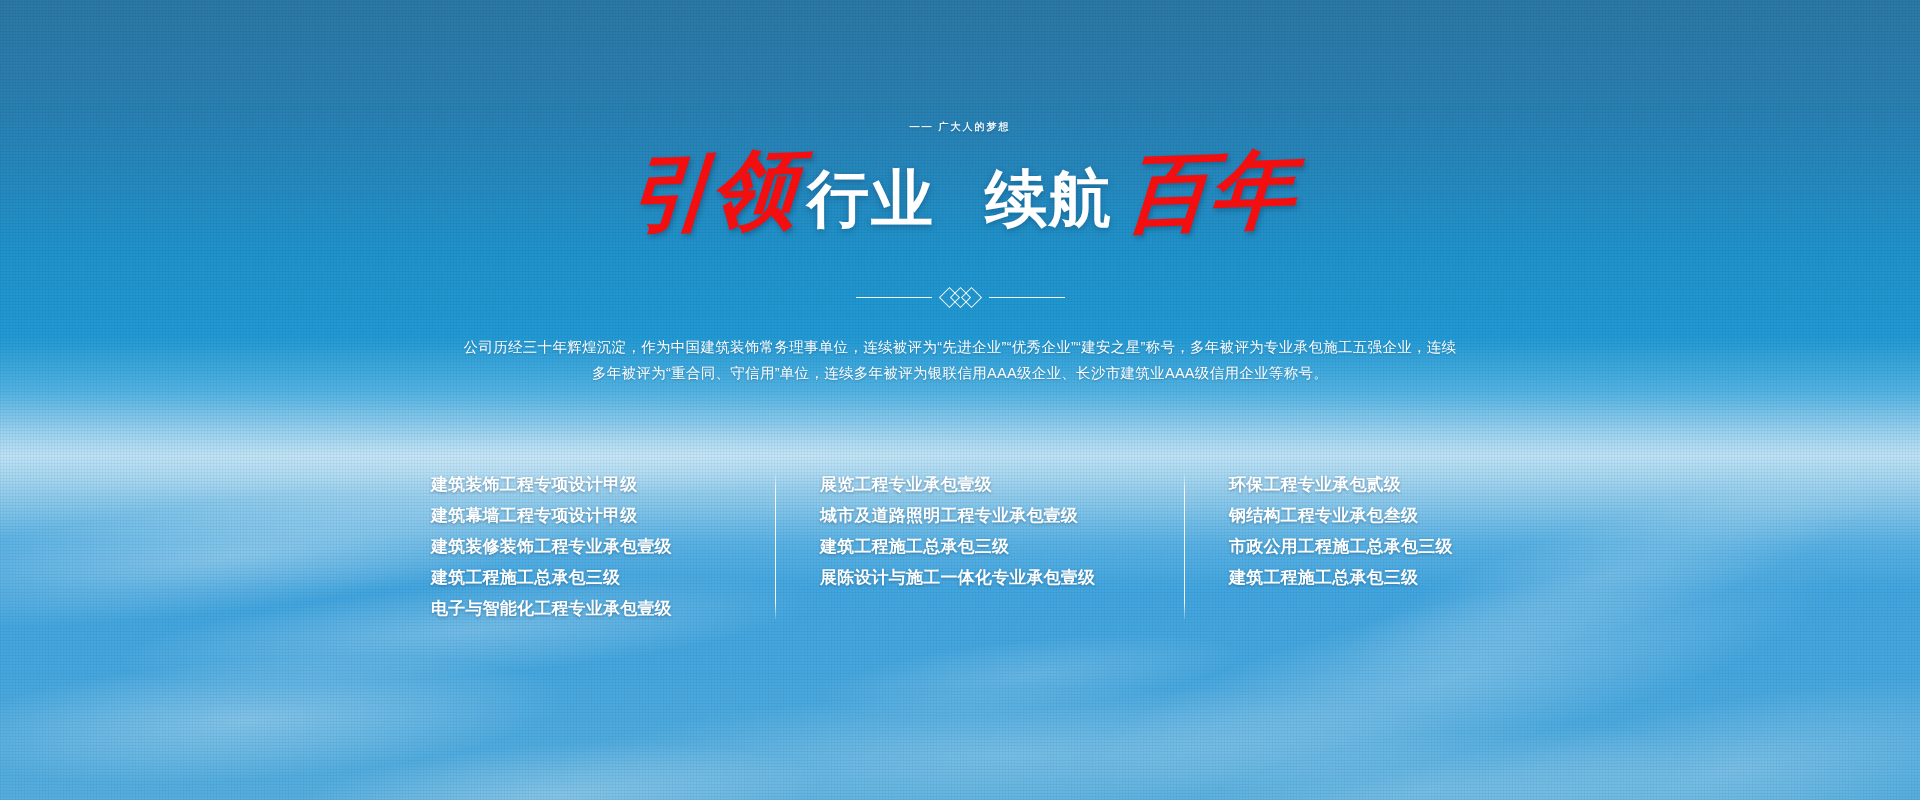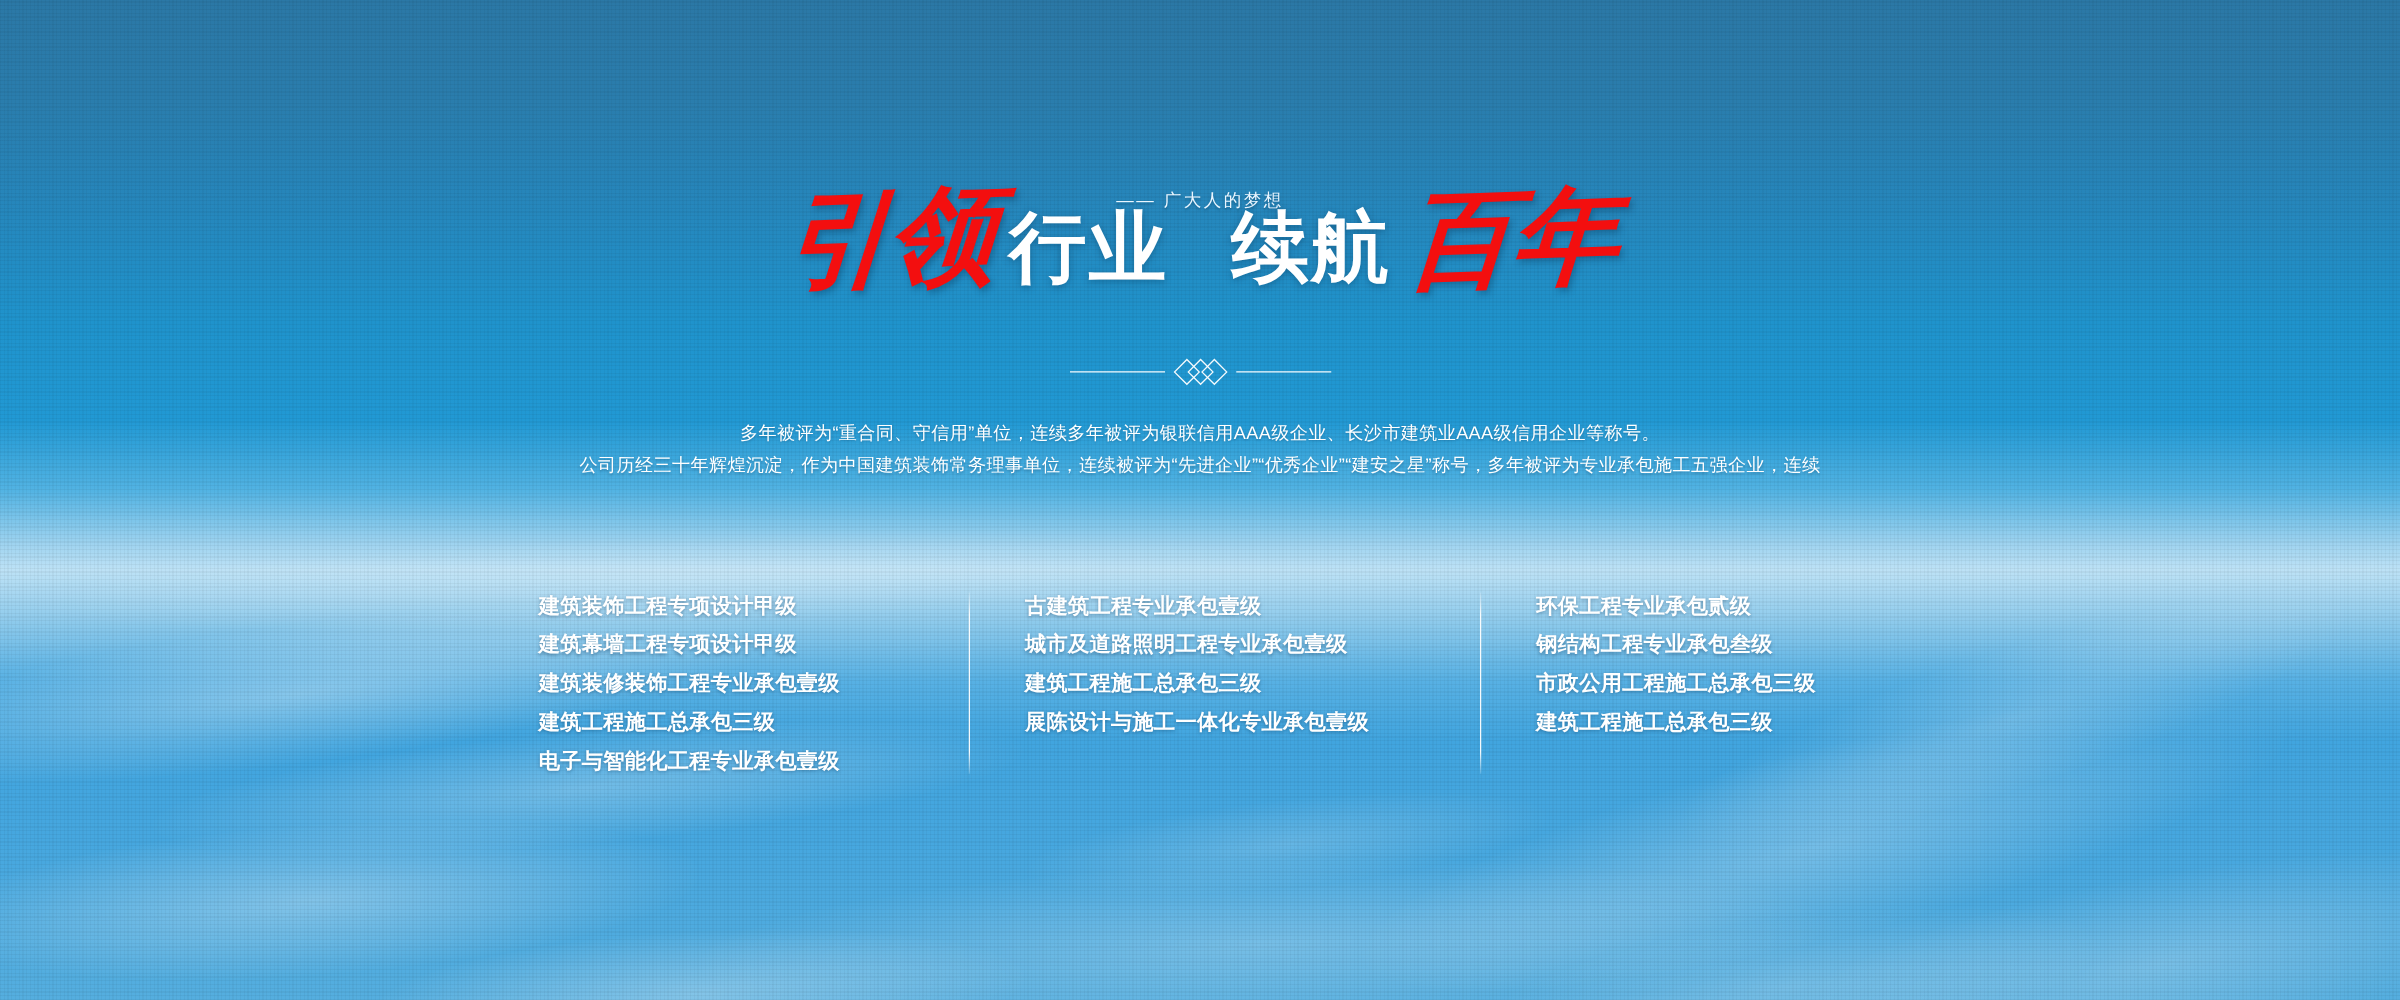--- a/index.html
+++ b/index.html
@@ -74,25 +74,24 @@
     height: 800px;
     text-align: center;
   }
 
   .tagline {
     position: absolute;
     top: 120px;
     left: 0;
     right: 0;
     color: #eaf6ff;
-    font-size: 14px;
+    font-size: 10px;
     letter-spacing: 2px;
     text-shadow: 0 1px 2px rgba(0,40,70,.35);
-    font-weight: 400;
-    margin-top: 32px;
+    font-weight: 700;
   }
 
   .headline {
     position: absolute;
     top: 148px;
     left: 0;
     right: 0;
     display: flex;
     align-items: center;
     justify-content: center;
@@ -240,38 +239,38 @@
       <span class="rule"></span>
       <span class="gems">
         <span class="gem"></span>
         <span class="gem"></span>
         <span class="gem"></span>
       </span>
       <span class="rule"></span>
     </div>
 
     <div class="paragraph">
+      <p>公司历经三十年辉煌沉淀，作为中国建筑装饰常务理事单位，连续被评为“先进企业”“优秀企业”“建安之星”称号，多年被评为专业承包施工五强企业，连续</p>
       <p>多年被评为“重合同、守信用”单位，连续多年被评为银联信用AAA级企业、长沙市建筑业AAA级信用企业等称号。</p>
-      <p>公司历经三十年辉煌沉淀，作为中国建筑装饰常务理事单位，连续被评为“先进企业”“优秀企业”“建安之星”称号，多年被评为专业承包施工五强企业，连续</p>
     </div>
 
     <div class="quals">
 
       <div class="qcol col1">
         <div class="qitem">建筑装饰工程专项设计甲级</div>
         <div class="qitem">建筑幕墙工程专项设计甲级</div>
         <div class="qitem">建筑装修装饰工程专业承包壹级</div>
         <div class="qitem">建筑工程施工总承包三级</div>
         <div class="qitem">电子与智能化工程专业承包壹级</div>
       </div>
 
       <div class="vsep"></div>
 
       <div class="qcol col2">
-        <div class="qitem">古建筑工程专业承包壹级</div>
+        <div class="qitem">展览工程专业承包壹级</div>
         <div class="qitem">城市及道路照明工程专业承包壹级</div>
         <div class="qitem">建筑工程施工总承包三级</div>
         <div class="qitem">展陈设计与施工一体化专业承包壹级</div>
       </div>
 
       <div class="vsep"></div>
 
       <div class="qcol col3">
         <div class="qitem">环保工程专业承包贰级</div>
         <div class="qitem">钢结构工程专业承包叁级</div>

